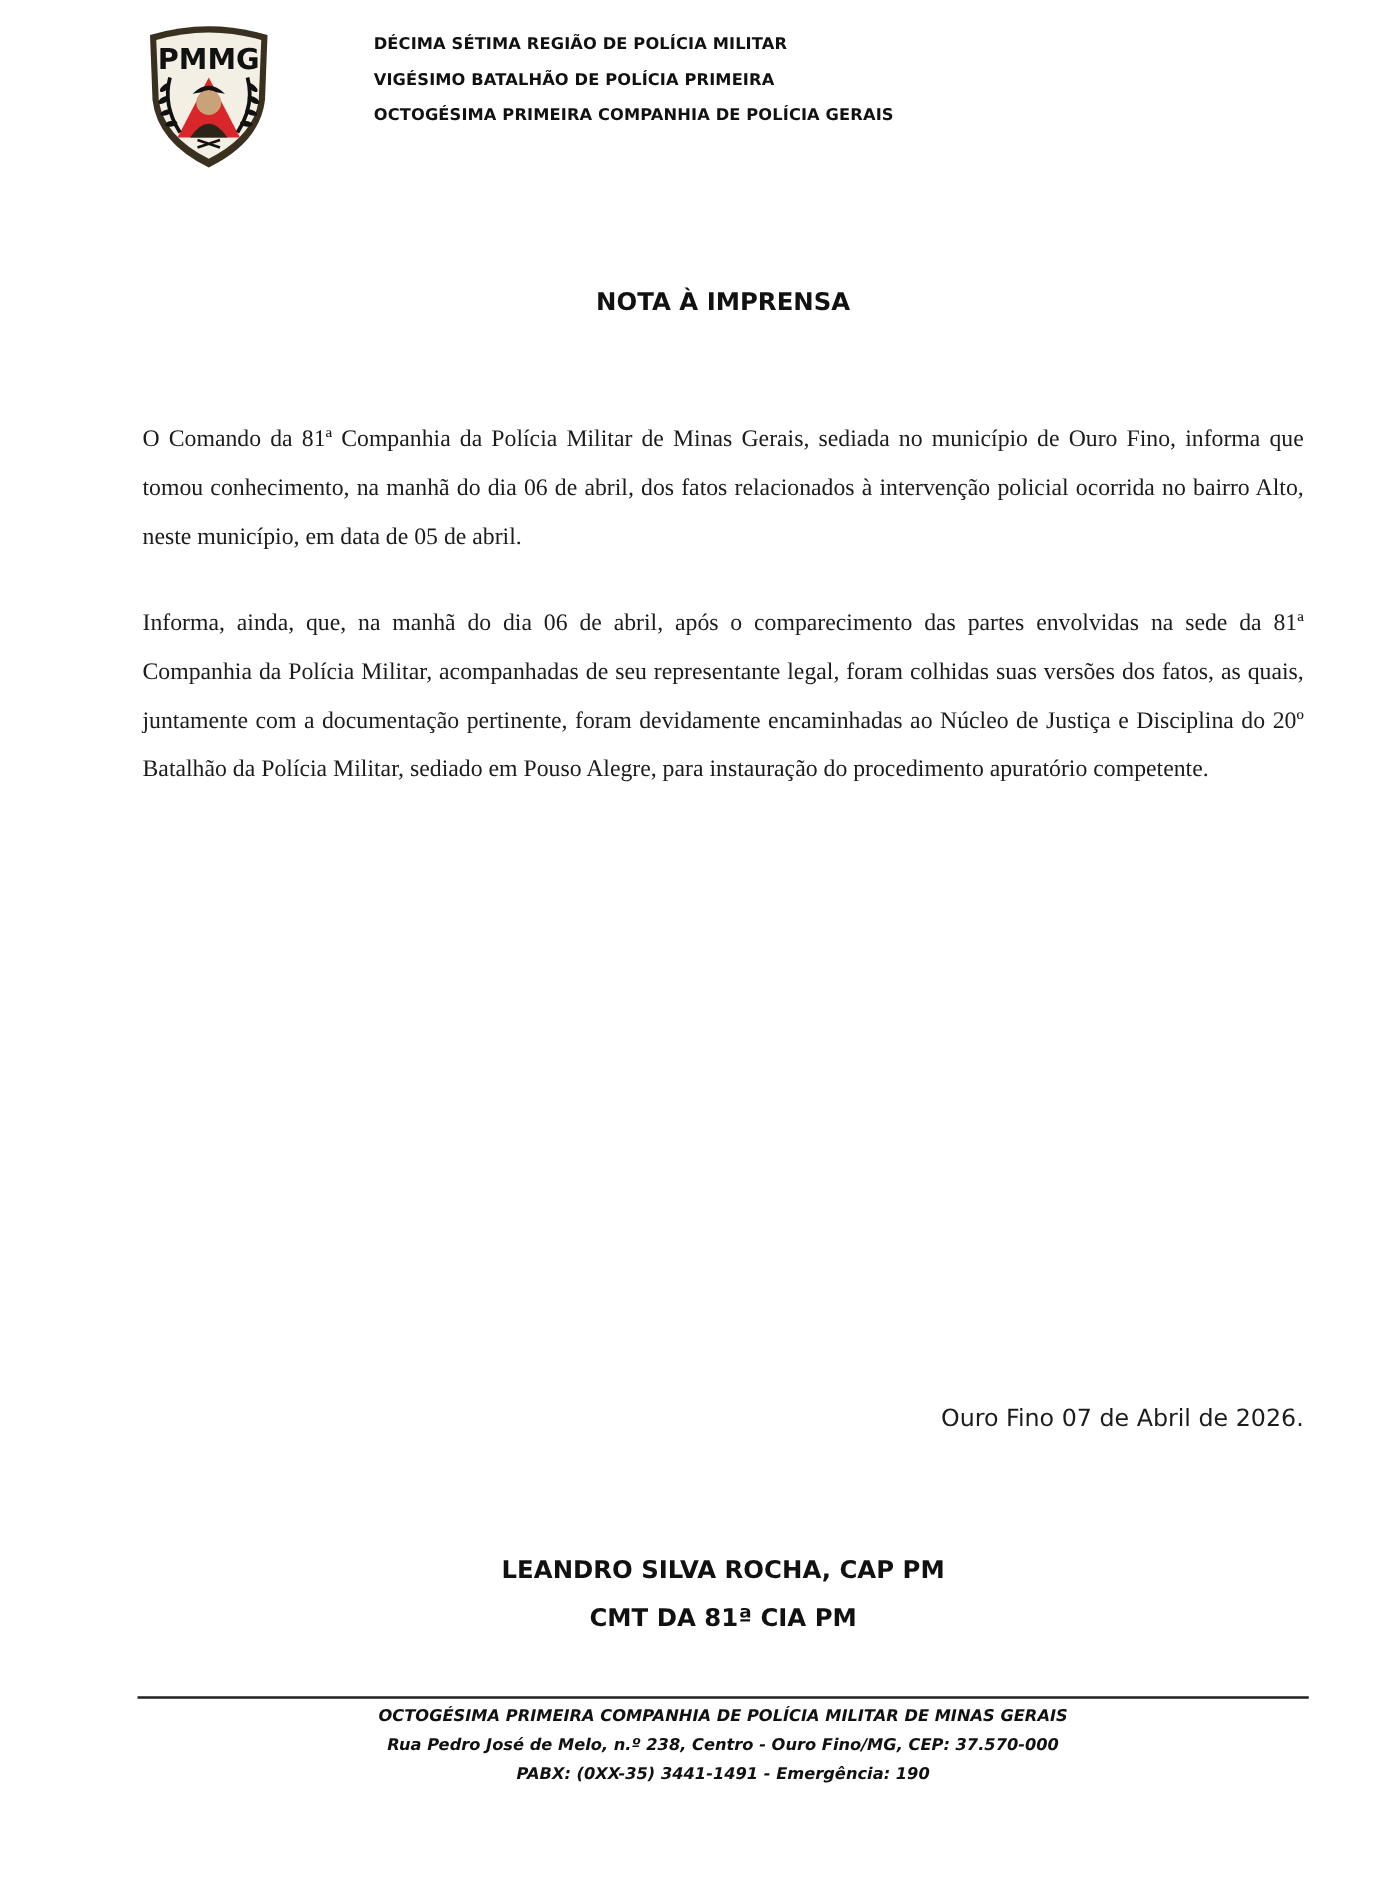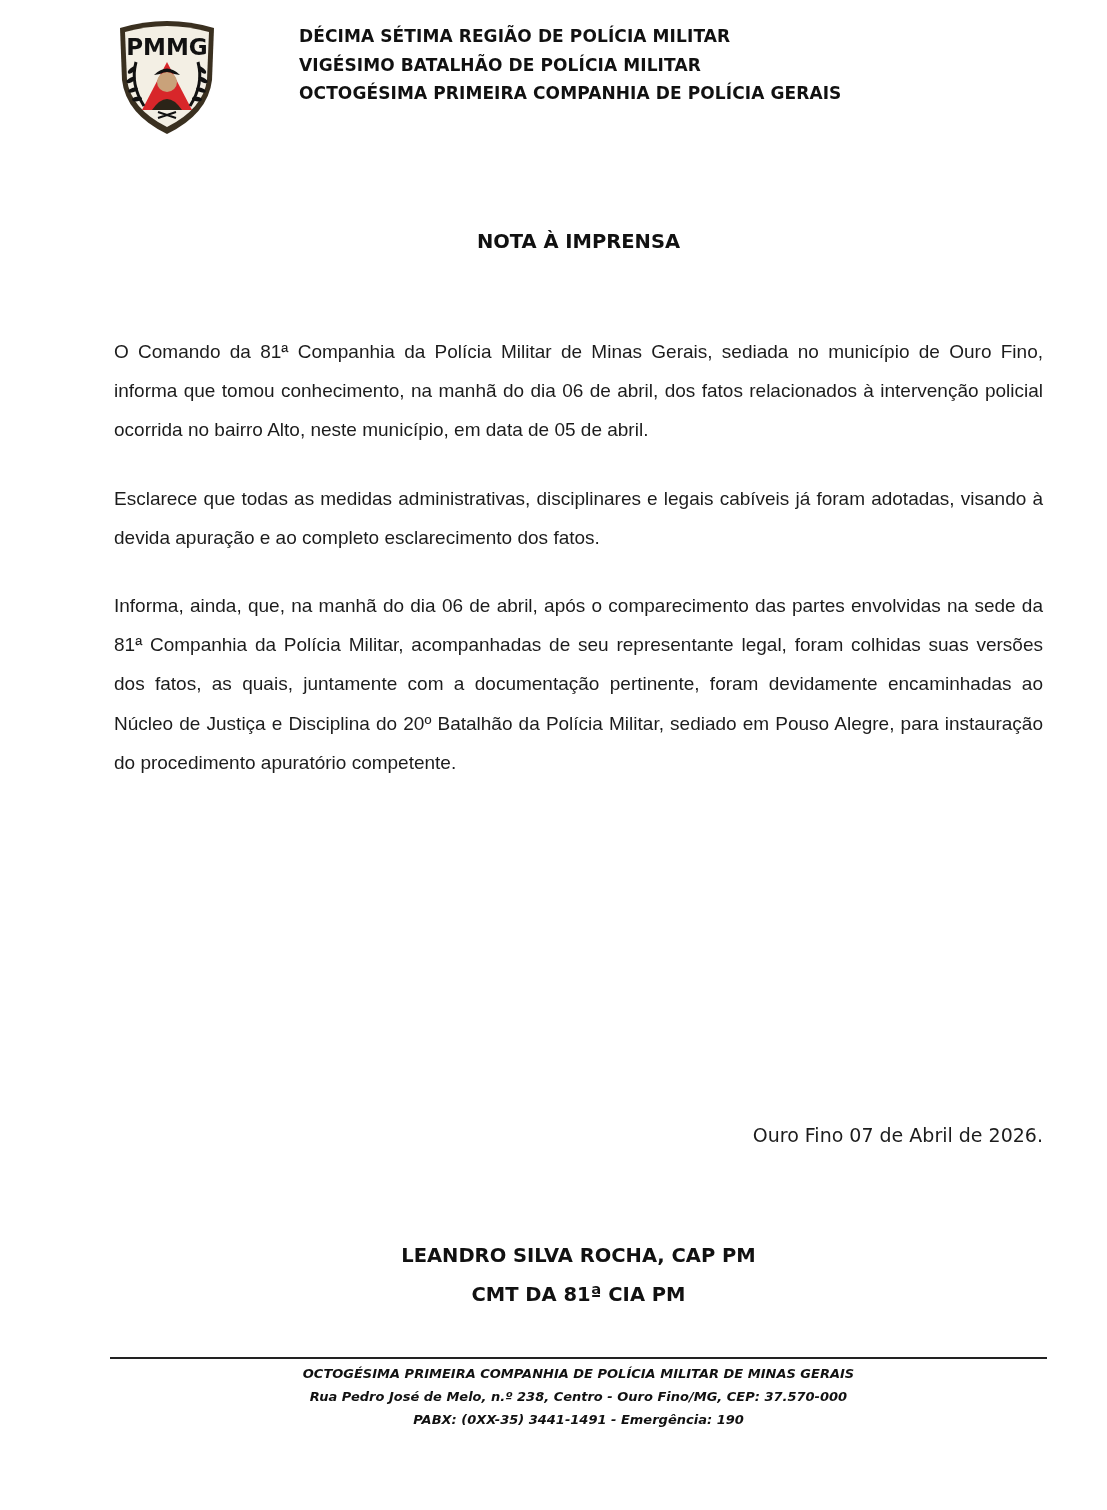--- a/index.html
+++ b/index.html
@@ -3,32 +3,32 @@
   <meta charset="utf-8">
   <style>
     * { margin: 0; padding: 0; box-sizing: border-box; }
     html, body { width: 1107px; height: 1510px; background: #ffffff; overflow: hidden; }
     body { position: relative; font-family: "Liberation Sans", sans-serif; color: #1a1a1a; }
 
     .crest { position: absolute; left: 112px; top: 18px; width: 110px; height: 118px; }
 
     .header-lines { position: absolute; left: 299px; top: 22px; }
     .header-line {
-      font-family: "DejaVu Sans", sans-serif; font-weight: bold; font-size: 17px;
+      font-family: "DejaVu Sans", sans-serif; font-weight: bold; font-size: 13px;
       line-height: 28.5px; color: #111; letter-spacing: 0.1px; white-space: nowrap;
     }
 
     .doc-title {
       position: absolute; left: 0; width: 1157px; top: 230px; text-align: center;
       font-family: "DejaVu Sans", sans-serif; font-weight: bold; font-size: 19.5px; color: #111;
     }
 
     .body-text { position: absolute; left: 114px; width: 929px; top: 332px; }
     .para {
-      font-family: Liberation Sans, sans-serif; font-size: 19px; line-height: 39.2px;
+      font-family: Liberation Serif, serif; font-size: 19px; line-height: 39.2px;
       text-align: justify; color: #1c1c1c; margin-bottom: 29px; font-weight: 300;
     }
 
     .date-line {
       position: absolute; right: 64px; top: 1076px;
       font-family: "DejaVu Sans", sans-serif; font-size: 19px; color: #1c1c1c; margin-top: 48px;
     }
 
     .signature { position: absolute; left: 0; width: 1157px; top: 1236px; text-align: center; }
     .sig-line {
@@ -64,29 +64,28 @@
     <ellipse cx="90" cy="52" rx="5" ry="2.2" transform="rotate(40 90 52)"></ellipse>
     <ellipse cx="91" cy="62" rx="5" ry="2.2" transform="rotate(30 91 62)"></ellipse>
     <ellipse cx="89" cy="72" rx="5" ry="2.2" transform="rotate(20 89 72)"></ellipse>
     <ellipse cx="85" cy="81" rx="5" ry="2.2" transform="rotate(10 85 81)"></ellipse>
   </g>
   <path d="M46 100 L64 94 M46 94 L64 100" stroke="#111" stroke-width="2"></path>
 </svg>
 
 <div class="header-lines">
   <div class="header-line">DÉCIMA SÉTIMA REGIÃO DE POLÍCIA MILITAR</div>
-  <div class="header-line">VIGÉSIMO BATALHÃO DE POLÍCIA MILITAR</div>
+  <div class="header-line">VIGÉSIMO BATALHÃO DE POLÍCIA PRIMEIRA</div>
   <div class="header-line">OCTOGÉSIMA PRIMEIRA COMPANHIA DE POLÍCIA GERAIS</div>
 </div>
 
 <div class="doc-title">NOTA À IMPRENSA</div>
 
 <div class="body-text">
   <p class="para">O Comando da 81ª Companhia da Polícia Militar de Minas Gerais, sediada no município de Ouro Fino, informa que tomou conhecimento, na manhã do dia 06 de abril, dos fatos relacionados à intervenção policial ocorrida no bairro Alto, neste município, em data de 05 de abril.</p>
-  <p class="para">Esclarece que todas as medidas administrativas, disciplinares e legais cabíveis já foram adotadas, visando à devida apuração e ao completo esclarecimento dos fatos.</p>
   <p class="para">Informa, ainda, que, na manhã do dia 06 de abril, após o comparecimento das partes envolvidas na sede da 81ª Companhia da Polícia Militar, acompanhadas de seu representante legal, foram colhidas suas versões dos fatos, as quais, juntamente com a documentação pertinente, foram devidamente encaminhadas ao Núcleo de Justiça e Disciplina do 20º Batalhão da Polícia Militar, sediado em Pouso Alegre, para instauração do procedimento apuratório competente.</p>
 </div>
 
 <div class="date-line">Ouro Fino 07 de Abril de 2026.</div>
 
 <div class="signature">
   <div class="sig-line">LEANDRO SILVA ROCHA, CAP PM</div>
   <div class="sig-line">CMT DA 81ª CIA PM</div>
 </div>
 

